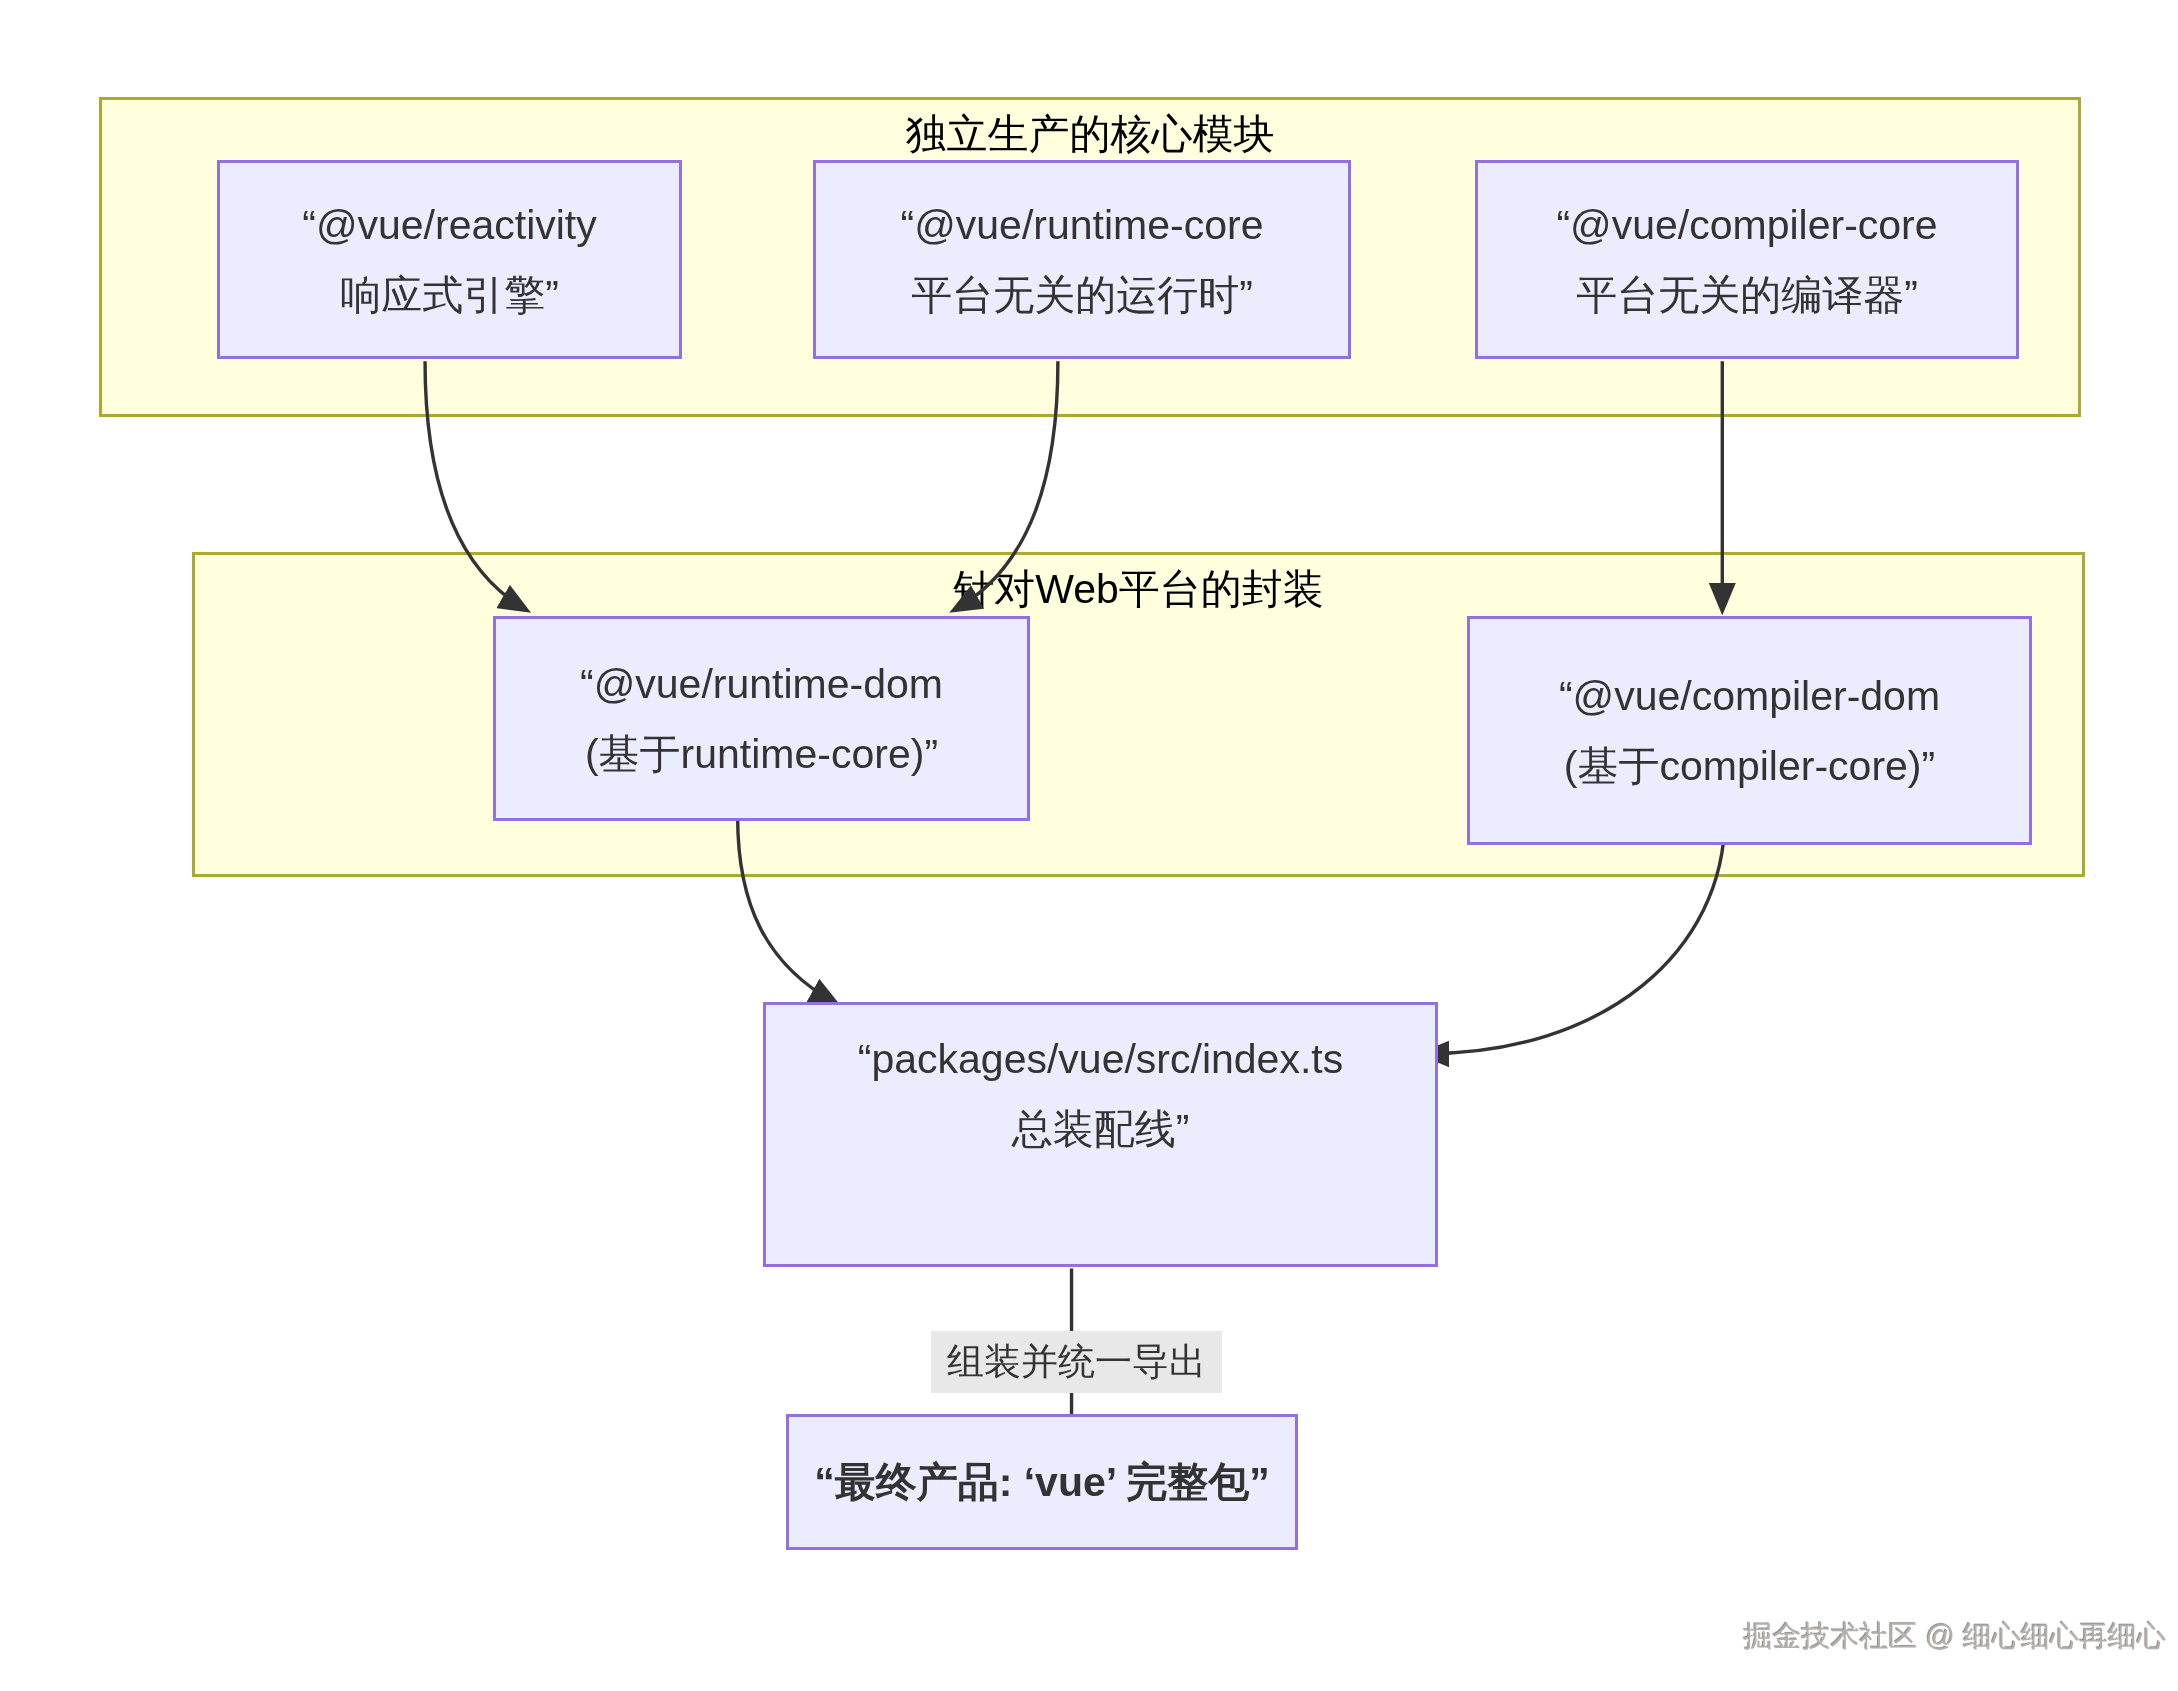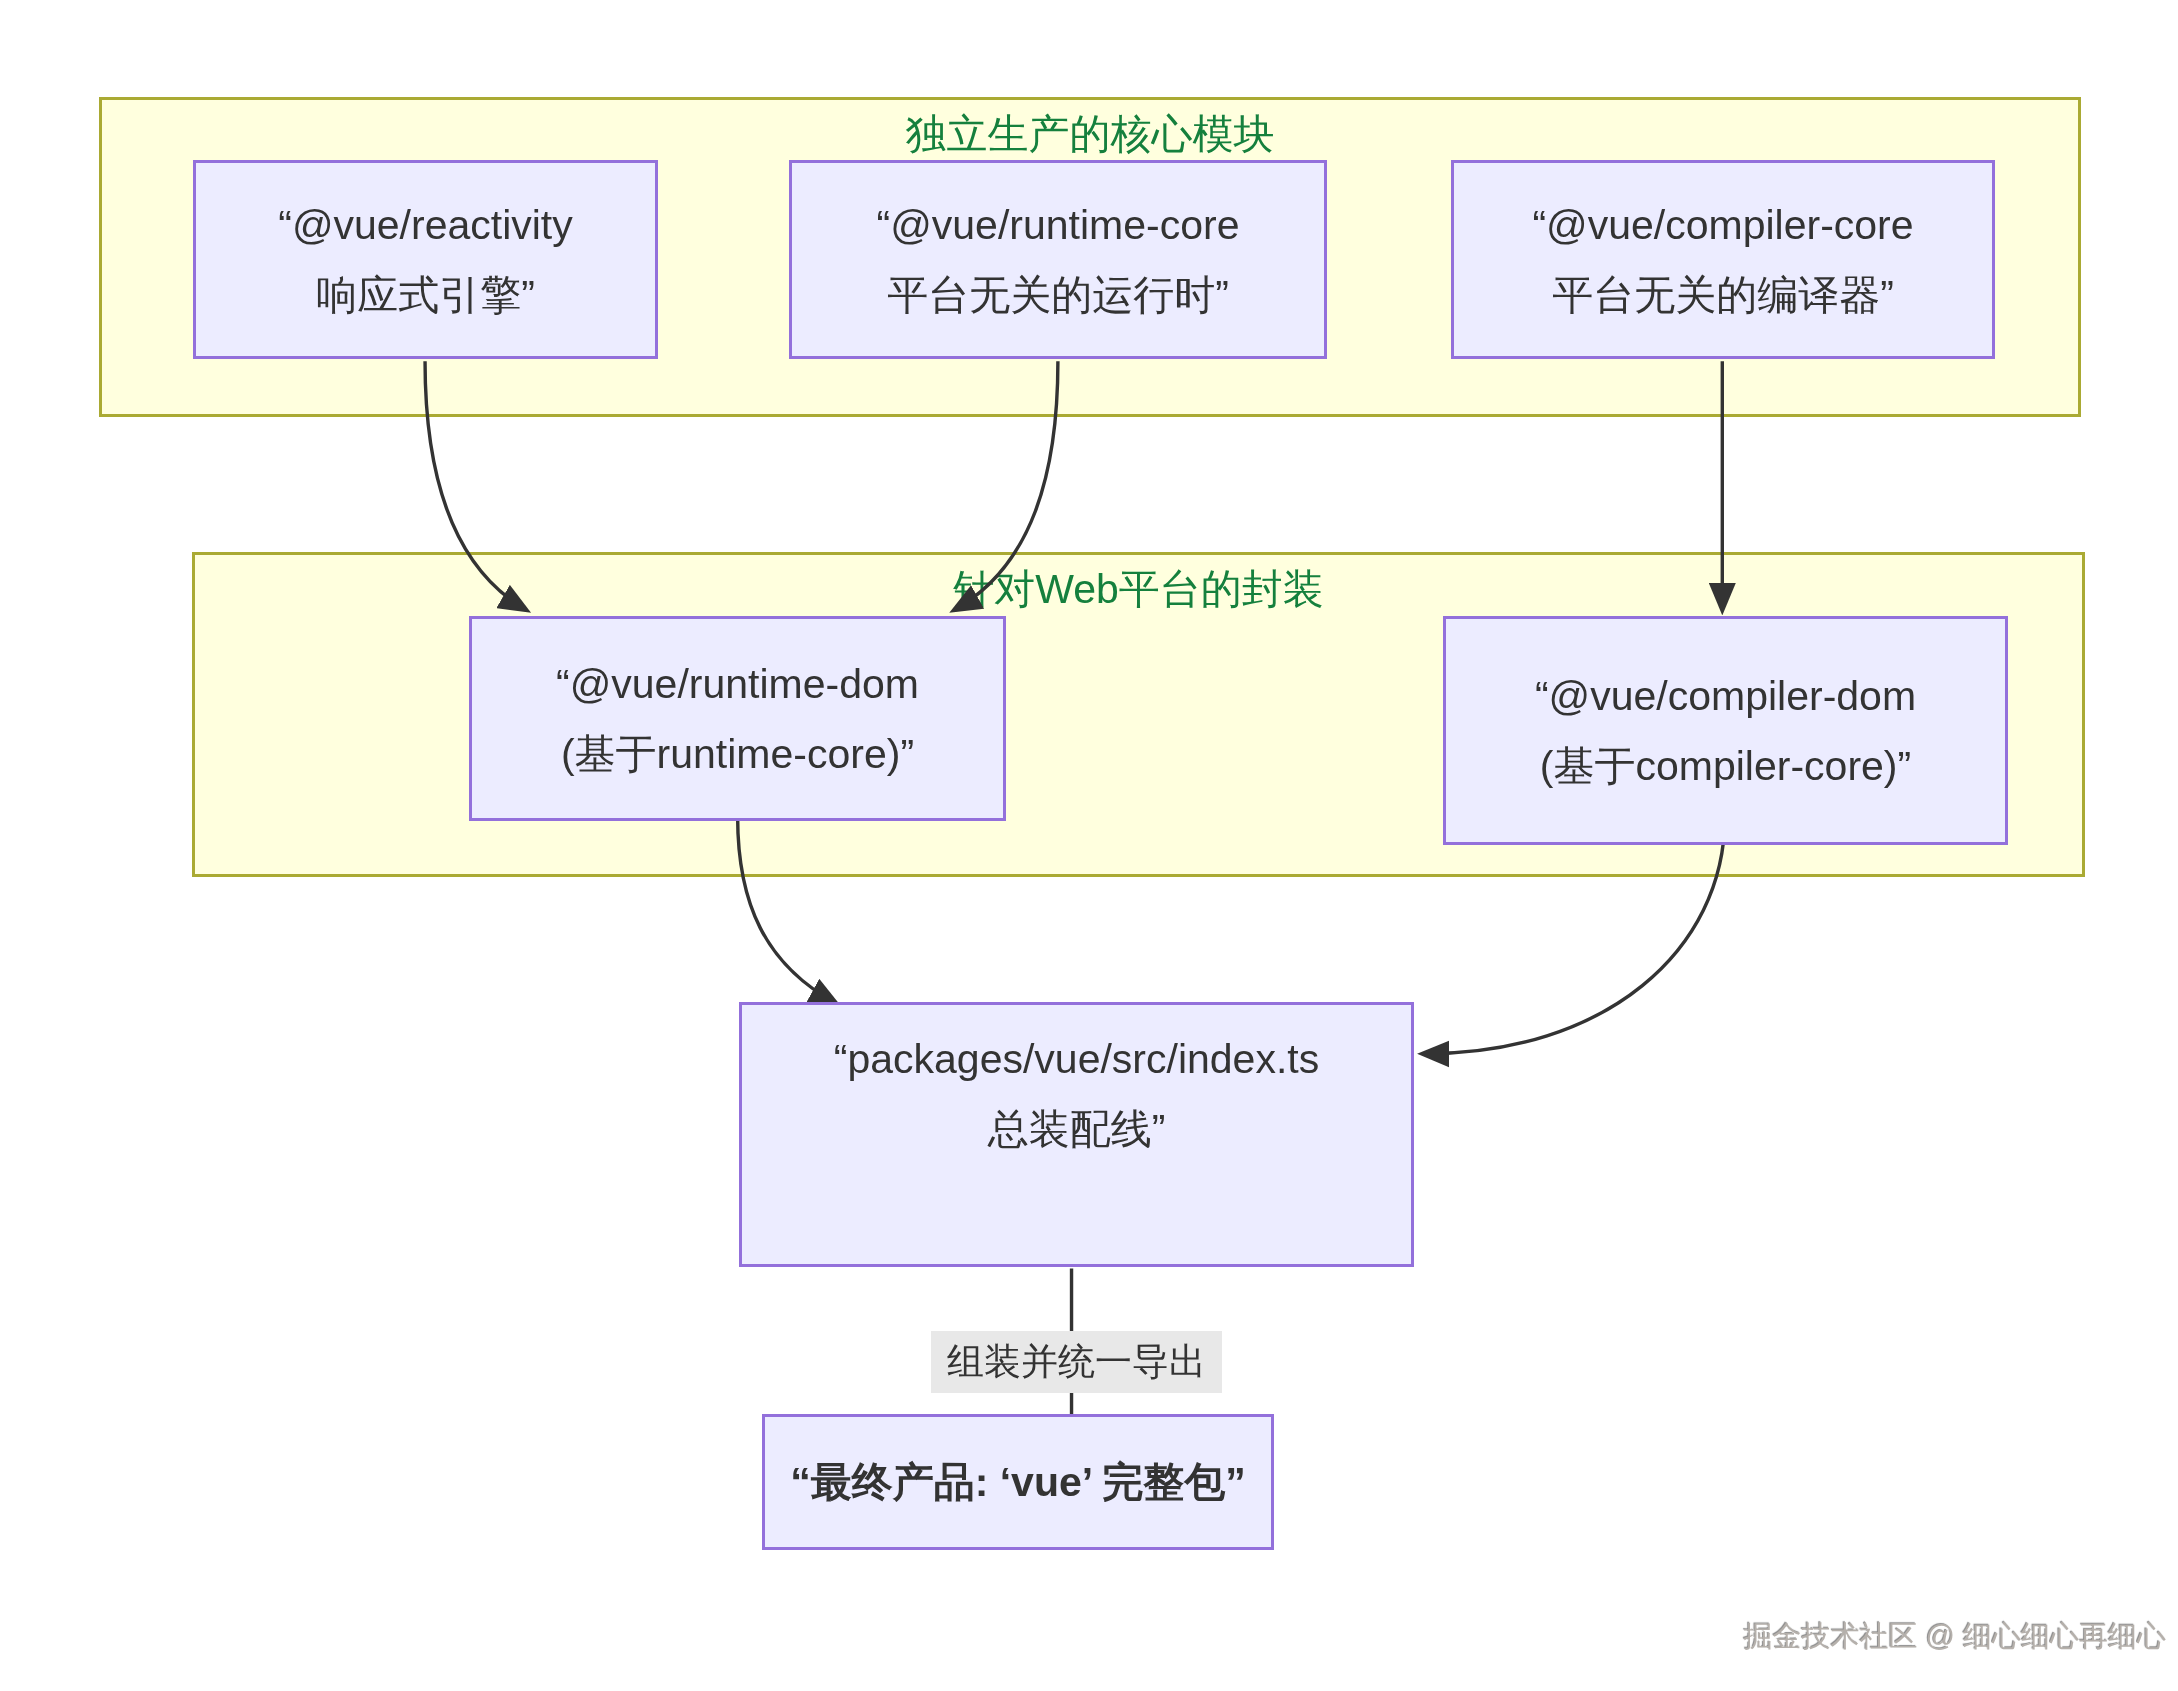--- a/index.html
+++ b/index.html
@@ -16,37 +16,38 @@
     background:#ffffde;
     border:3.4px solid #aaaa33;
     box-sizing:border-box;
   }
   .cluster-title{
     position:absolute;
     left:0;right:0;top:10.2px;
     text-align:center;
     font-size:41px;
     line-height:48px;
-    color:#15803d;
+    color:#000000;
     white-space:nowrap;
   }
   .node{
     position:absolute;
     background:#ECECFF;
     border:3.4px solid #9370DB;
     box-sizing:border-box;
     display:flex;
     flex-direction:column;
     align-items:center;
     justify-content:center;
     text-align:center;
     font-size:41px;
     line-height:70px;
     overflow:hidden;
     white-space:nowrap;
+    margin-left:24px;
   }
   .node span{display:block;}
   .node.assembly{padding-bottom:82px;}
   #edges{position:absolute;left:0;top:0;width:2178px;height:1692px;}
   .edge-label{
     position:absolute;
     background:#e8e8e8;
     font-size:37px;
     line-height:60px;
     padding:1px 12px;

